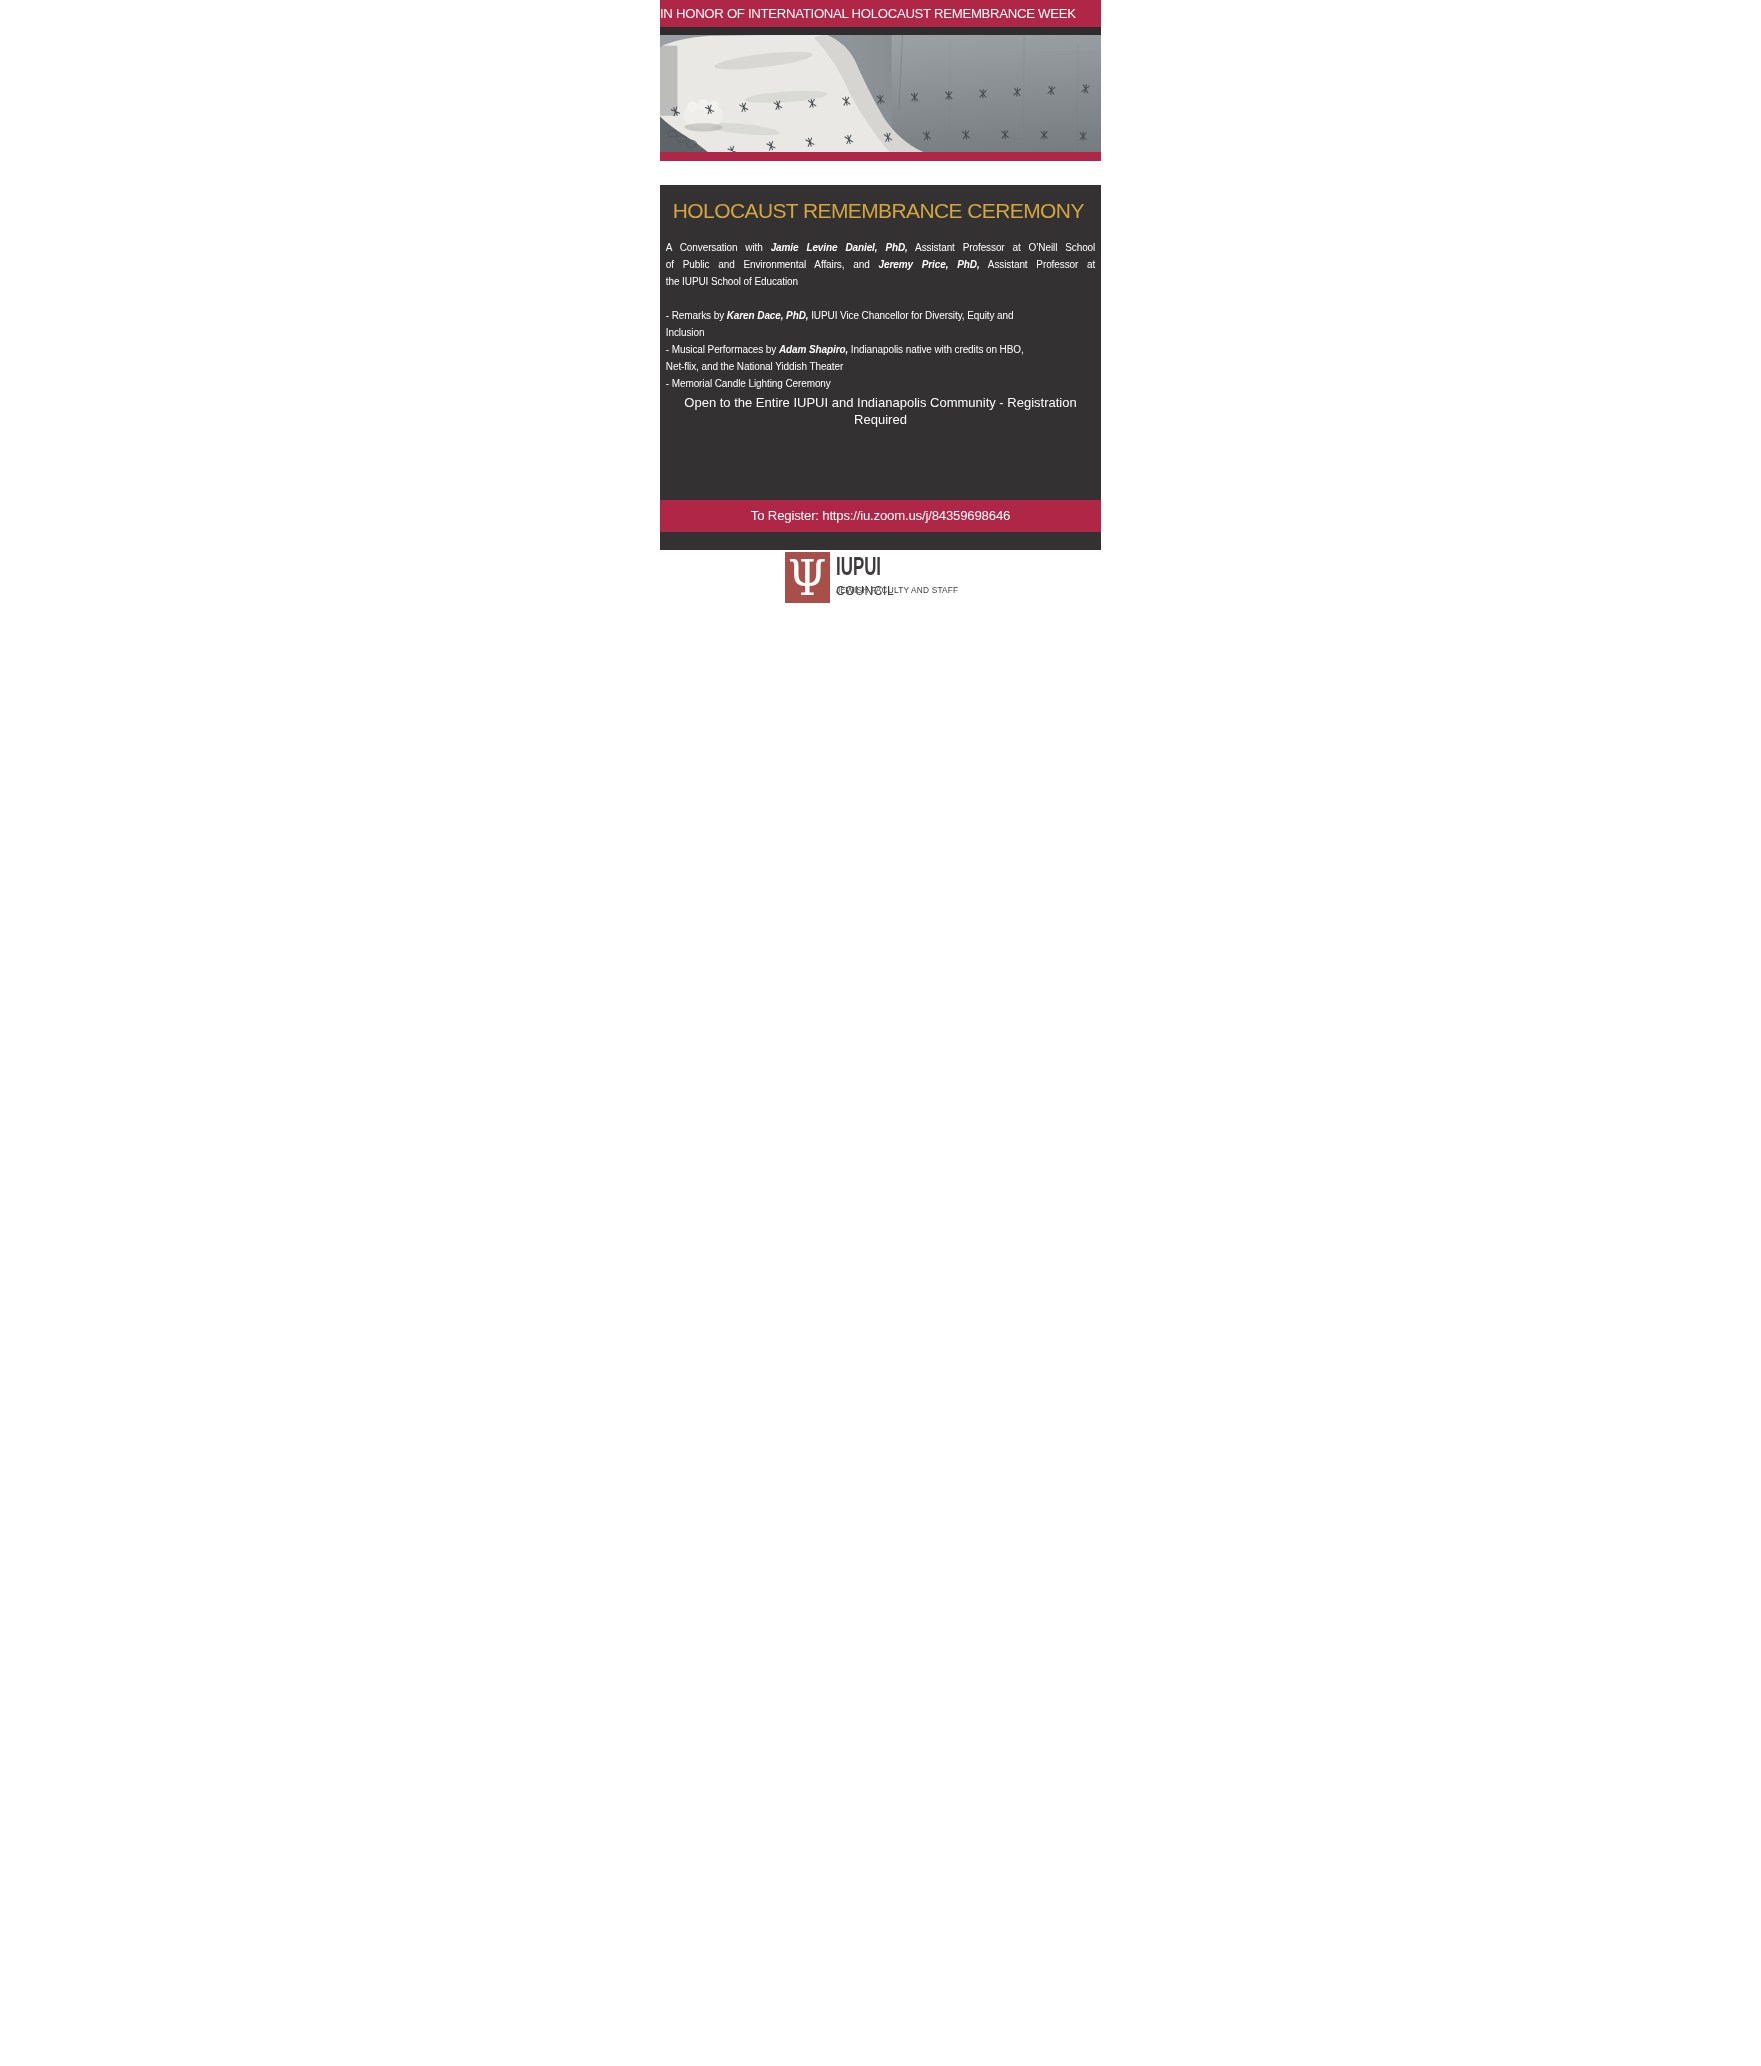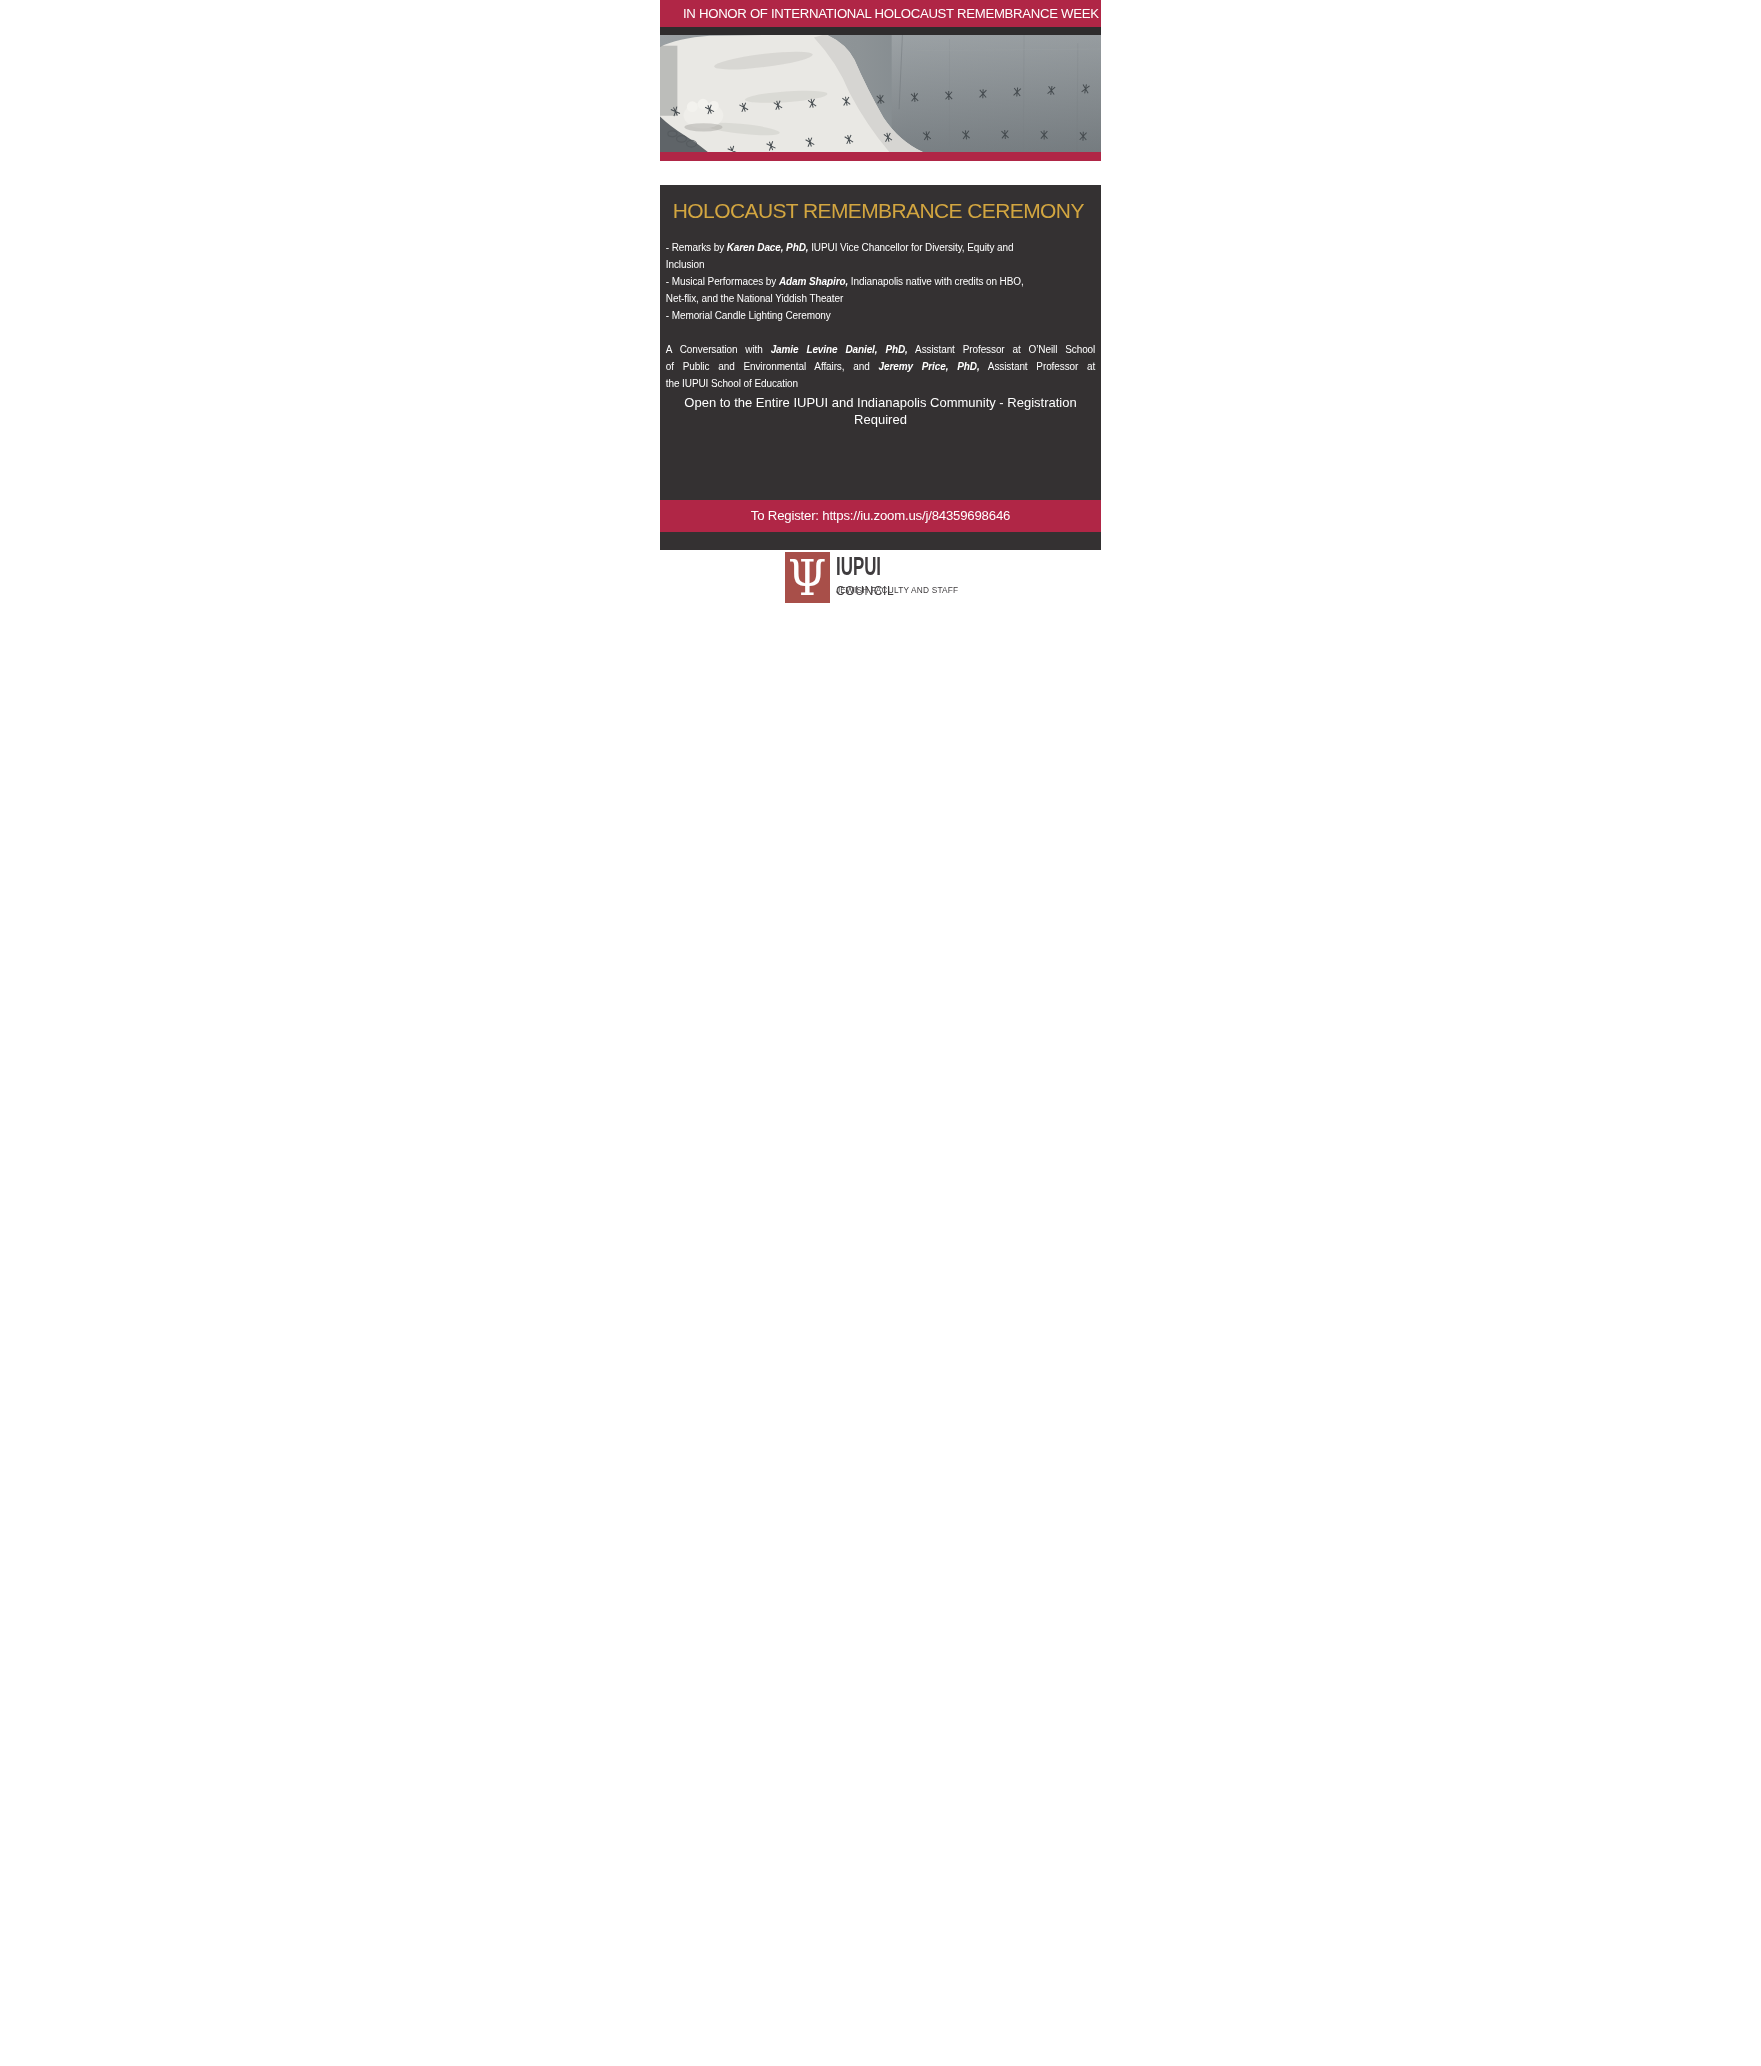--- a/index.html
+++ b/index.html
@@ -10,21 +10,21 @@
     --charcoal_deep:#2e2c2d;
     --brick:#a84f49;
     --logo_text:#3f3c3e;
   }
   *{margin:0;padding:0;box-sizing:border-box;}
   body{background:#ffffff;font-family:"Liberation Sans",sans-serif;-webkit-font-smoothing:antialiased;}
   .poster{width:441px;height:656px;margin:0 auto;background:#ffffff;overflow:hidden;display:flex;flex-direction:column;}
 
   
   .banner{height:27px;background:var(--crimson,#b02646);color:#fff;display:flex;align-items:center;
-          font-size:13.2px;letter-spacing:-0.3px;padding-left:23px;white-space:nowrap;}
+          font-size:13.2px;letter-spacing:-0.3px;padding-left:0;white-space:nowrap;}
   .strip-dark-top{height:8.3px;background:var(--charcoal_deep,#2e2c2d);}
 
   
   .hero{height:117px;position:relative;background:#8d9296;}
   .hero svg{display:block;width:100%;height:100%;}
 
   .strip-crimson{height:8.7px;background:var(--crimson,#b02646);}
   .gap-white{height:23.6px;background:#fff;}
 
   
@@ -151,32 +151,32 @@
     </svg>
   </div>
 
   <div class="strip-crimson"></div>
   <div class="gap-white"></div>
 
   <div class="main">
     <h1 class="title">HOLOCAUST REMEMBRANCE CEREMONY</h1>
 
 
+    <div class="bodytext para-conv">
+        <div class="tline just"><span>A Conversation with </span><span class="emph">Jamie Levine Daniel, PhD,</span><span> Assistant Professor at O’Neill School</span></div>
+        <div class="tline just"><span>of Public and Environmental Affairs, and </span><span class="emph">Jeremy Price, PhD,</span><span> Assistant Professor at</span></div>
+        <div class="tline"><span>the IUPUI School of Education</span></div>
+      </div>
+
     <div class="bodytext para-prog">
         <div class="tline"><span>- Remarks by </span><span class="emph">Karen Dace, PhD,</span><span> IUPUI Vice Chancellor for Diversity, Equity and</span></div>
         <div class="tline"><span>Inclusion</span></div>
         <div class="tline"><span>- Musical Performaces by </span><span class="emph">Adam Shapiro,</span><span> Indianapolis native with credits on HBO,</span></div>
         <div class="tline"><span>Net-flix, and the National Yiddish Theater</span></div>
         <div class="tline"><span>- Memorial Candle Lighting Ceremony</span></div>
-      </div>
-
-    <div class="bodytext para-conv">
-        <div class="tline just"><span>A Conversation with </span><span class="emph">Jamie Levine Daniel, PhD,</span><span> Assistant Professor at O’Neill School</span></div>
-        <div class="tline just"><span>of Public and Environmental Affairs, and </span><span class="emph">Jeremy Price, PhD,</span><span> Assistant Professor at</span></div>
-        <div class="tline"><span>the IUPUI School of Education</span></div>
       </div>
 
     <div class="open-line">Open to the Entire IUPUI and Indianapolis Community - Registration Required</div>
   </div>
 
 
   <div class="band-red">
     <span>To Register: https://iu.zoom.us/j/84359698646</span>
   </div>
 

